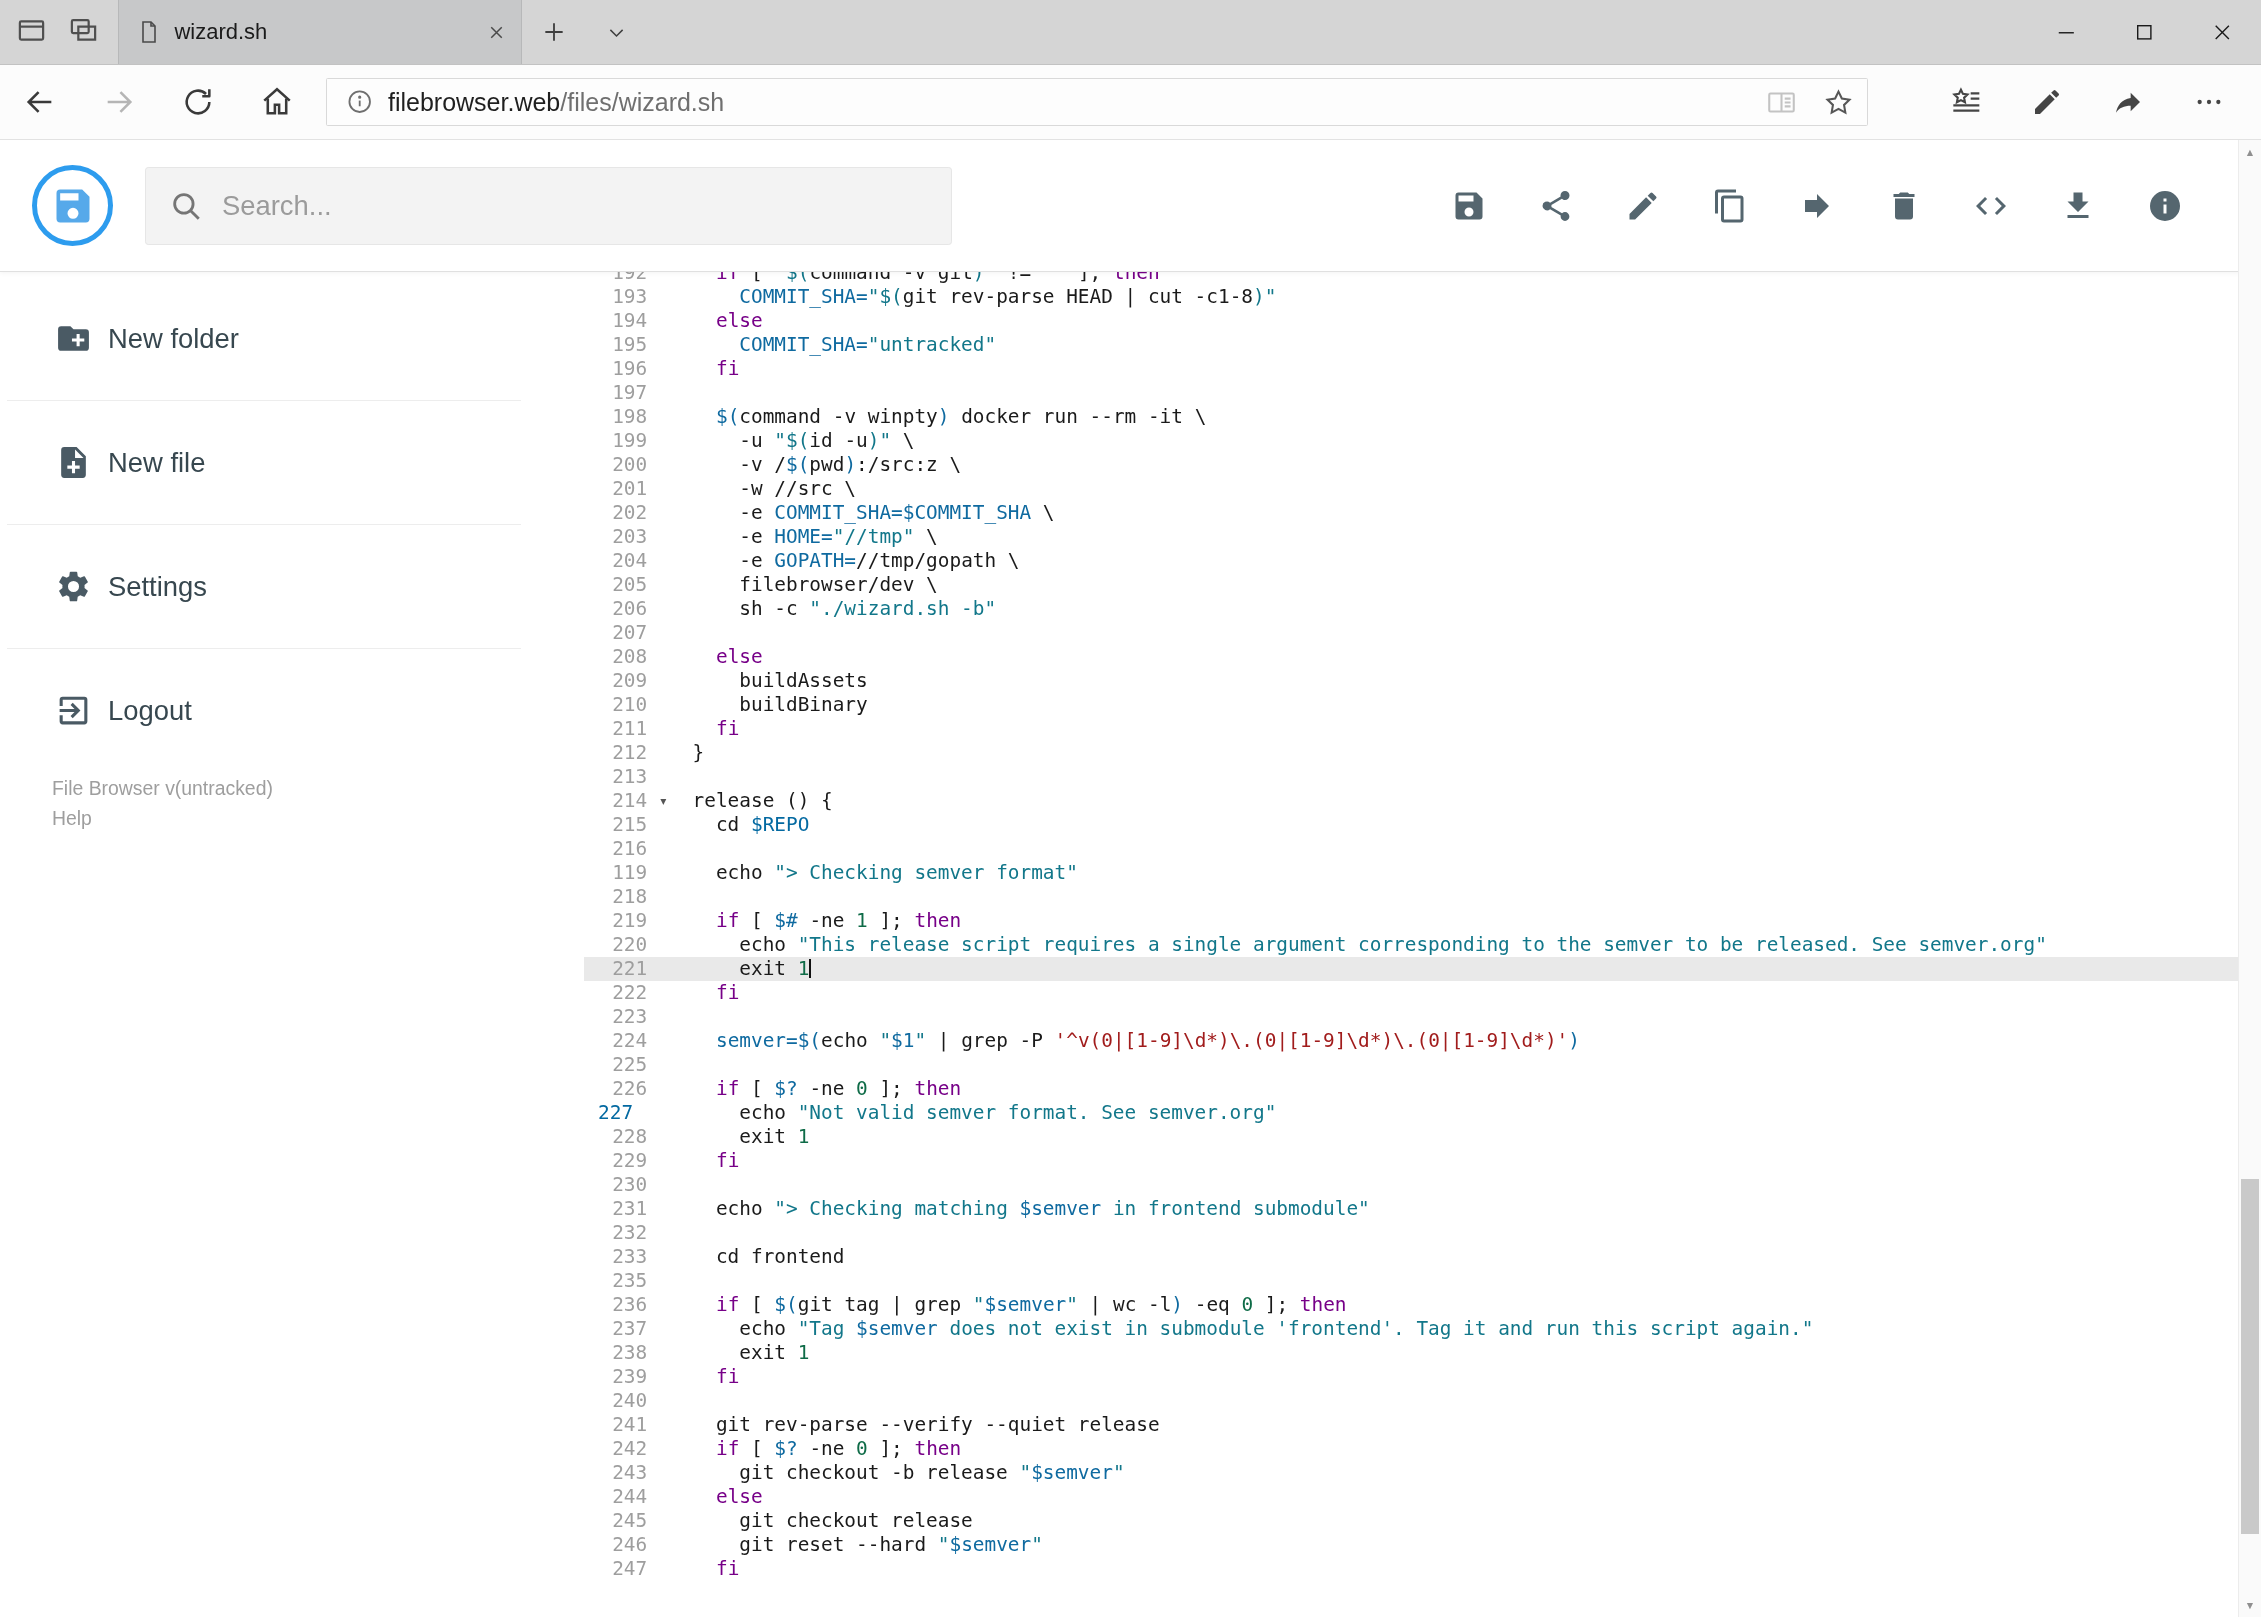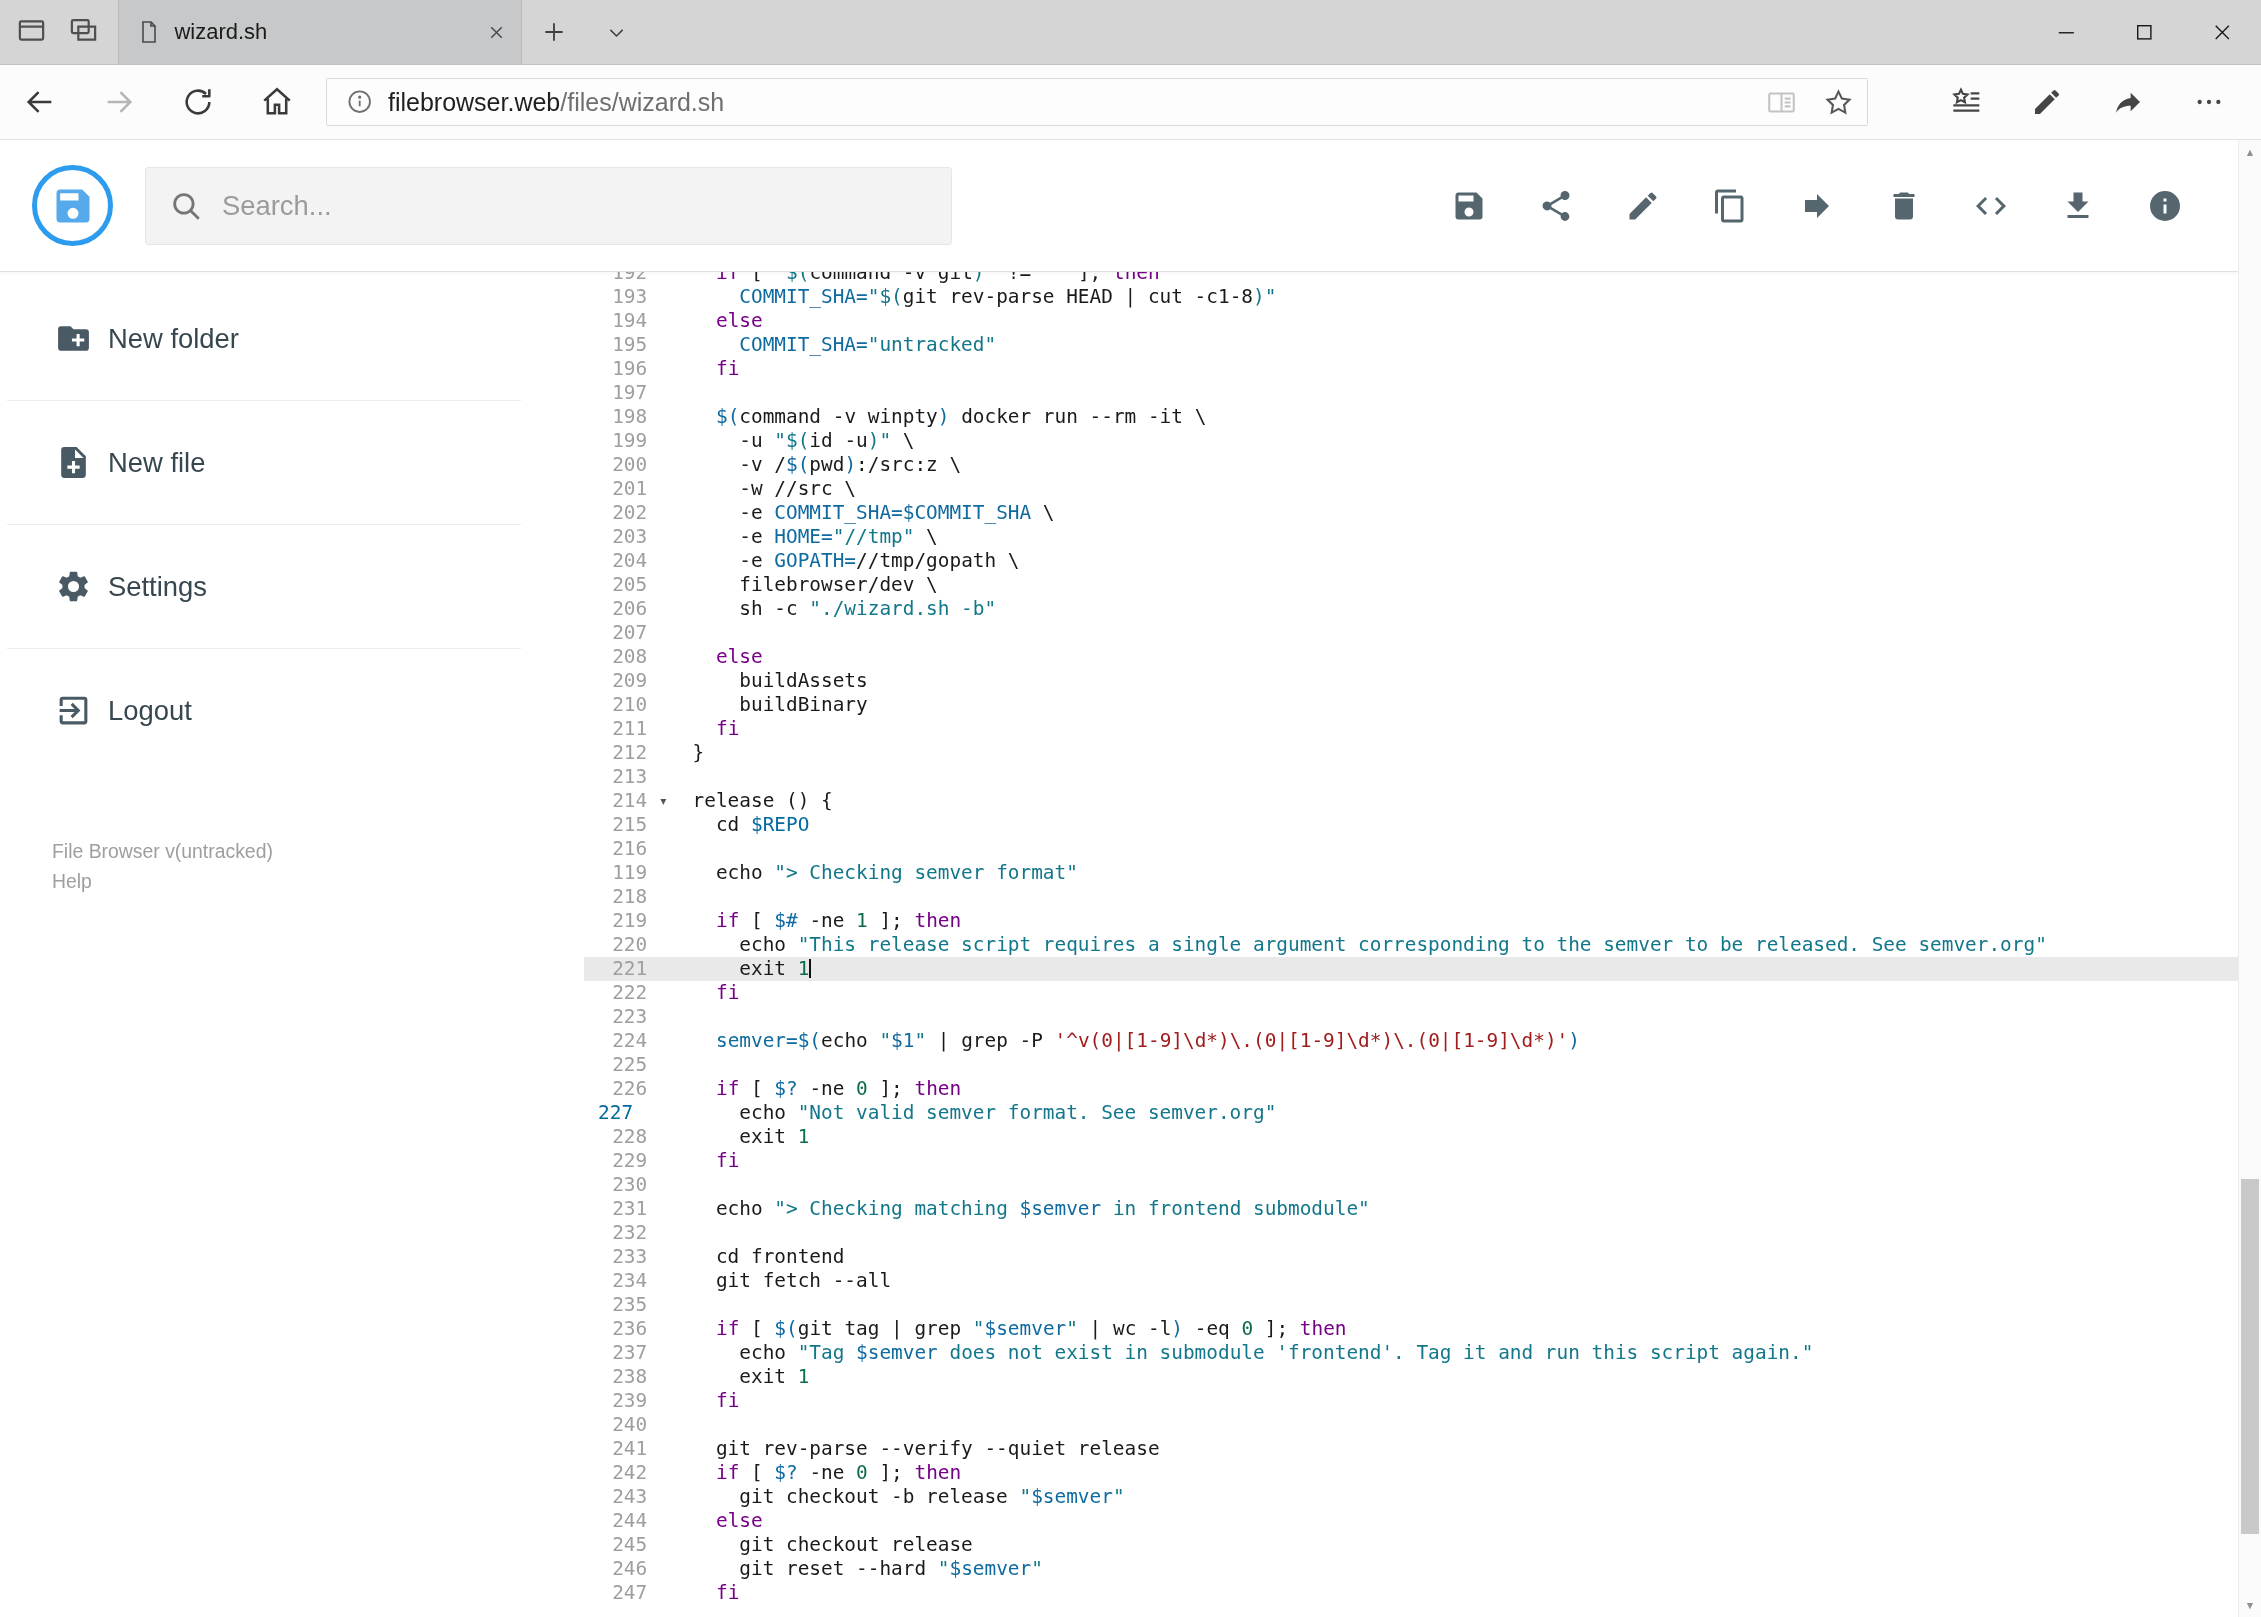--- a/index.html
+++ b/index.html
@@ -60,21 +60,21 @@
   .tool-btn svg { width: 36px; height: 36px; }
 
   
   .content { display:flex; height: 1346px; position:relative; }
 
   .sidebar { width: 584px; flex:none; padding-top: 4.8px; }
   .side-item { height: 124px; display:flex; align-items:center; padding-left: 55px; gap: 16px; position:relative; color:#37474f; }
   .side-item.sep::after { content:""; position:absolute; left: 6.5px; right: 63px; bottom: 0; height:0.8px; background:#ededed; }
   .side-item svg { width: 37px; height: 37px; color:#4a5a64; flex:none; }
   .side-label { font-size: 27.4px; color:#37474f; }
-  .side-footer { margin-top: 63px; padding-left: 52px; font-size: 19.4px; color:#9e9e9e; line-height: 30px; }
+  .side-footer { padding-left: 52px; font-size: 19.4px; color:#9e9e9e; line-height: 30px; }
   .side-footer .help { color:#9e9e9e; }
 
   
   .editor { flex: 1; overflow: hidden; background:#fff; font-family: "DejaVu Sans Mono", monospace; }
   .cm-row { display:flex; height: 24px; line-height: 24px; font-size: 19.4px; white-space: pre; }
   .cm-row.partial { margin-top: -11.3px; }
   .cm-row.active { background: #e9e9e9; }
   .cm-gutter { width: 68px; padding-right: 4.8px; text-align: right; color:#9e9e9e; flex:none; }
   .cm-fold { width: 22.6px; text-align:center; font-size: 15.3px; color:#555; flex:none; }
   .cm-code { padding-left: 18px; flex: 1; }
@@ -344,21 +344,20 @@
         <div class="cm-row"><span class="cm-gutter" style="color: rgb(158, 158, 158);">224</span><span class="cm-fold"></span><span class="cm-code"><span class="cm-t" style="color: rgb(26, 26, 26);">  </span><span class="cm-d" style="color: rgb(15, 106, 160);">semver=</span><span class="cm-d" style="color: rgb(15, 106, 160);">$(</span><span class="cm-t" style="color: rgb(26, 26, 26);">echo </span><span class="cm-s" style="color: rgb(18, 119, 138);">"</span><span class="cm-d" style="color: rgb(15, 106, 160);">$1</span><span class="cm-s" style="color: rgb(18, 119, 138);">"</span><span class="cm-t" style="color: rgb(26, 26, 26);"> | grep -P </span><span class="cm-r" style="color: rgb(161, 28, 28);">'^v(0|[1-9]\d*)\.(0|[1-9]\d*)\.(0|[1-9]\d*)'</span><span class="cm-d" style="color: rgb(15, 106, 160);">)</span></span></div>
         <div class="cm-row"><span class="cm-gutter" style="color: rgb(158, 158, 158);">225</span><span class="cm-fold"></span><span class="cm-code"></span></div>
         <div class="cm-row"><span class="cm-gutter" style="color: rgb(158, 158, 158);">226</span><span class="cm-fold"></span><span class="cm-code"><span class="cm-t" style="color: rgb(26, 26, 26);">  </span><span class="cm-k" style="color: rgb(119, 0, 136);">if</span><span class="cm-t" style="color: rgb(26, 26, 26);"> [ </span><span class="cm-d" style="color: rgb(15, 106, 160);">$?</span><span class="cm-t" style="color: rgb(26, 26, 26);"> -ne </span><span class="cm-n" style="color: rgb(14, 107, 71);">0</span><span class="cm-t" style="color: rgb(26, 26, 26);"> ]; </span><span class="cm-k" style="color: rgb(119, 0, 136);">then</span></span></div>
         <div class="cm-row"><span class="cm-gutter" style="color: #0369a1; text-align: center;">227</span><span class="cm-fold"></span><span class="cm-code"><span class="cm-t" style="color: rgb(26, 26, 26);">    echo </span><span class="cm-s" style="color: rgb(18, 119, 138);">"Not valid semver format. See semver.org"</span></span></div>
         <div class="cm-row"><span class="cm-gutter" style="color: rgb(158, 158, 158);">228</span><span class="cm-fold"></span><span class="cm-code"><span class="cm-t" style="color: rgb(26, 26, 26);">    exit </span><span class="cm-n" style="color: rgb(14, 107, 71);">1</span></span></div>
         <div class="cm-row"><span class="cm-gutter" style="color: rgb(158, 158, 158);">229</span><span class="cm-fold"></span><span class="cm-code"><span class="cm-t" style="color: rgb(26, 26, 26);">  </span><span class="cm-k" style="color: rgb(119, 0, 136);">fi</span></span></div>
         <div class="cm-row"><span class="cm-gutter" style="color: rgb(158, 158, 158);">230</span><span class="cm-fold"></span><span class="cm-code"></span></div>
         <div class="cm-row"><span class="cm-gutter" style="color: rgb(158, 158, 158);">231</span><span class="cm-fold"></span><span class="cm-code"><span class="cm-t" style="color: rgb(26, 26, 26);">  echo </span><span class="cm-s" style="color: rgb(18, 119, 138);">"&gt; Checking matching </span><span class="cm-d" style="color: rgb(15, 106, 160);">$semver</span><span class="cm-s" style="color: rgb(18, 119, 138);"> in frontend submodule"</span></span></div>
         <div class="cm-row"><span class="cm-gutter" style="color: rgb(158, 158, 158);">232</span><span class="cm-fold"></span><span class="cm-code"></span></div>
         <div class="cm-row"><span class="cm-gutter" style="color: rgb(158, 158, 158);">233</span><span class="cm-fold"></span><span class="cm-code"><span class="cm-t" style="color: rgb(26, 26, 26);">  cd frontend</span></span></div>
-        <div class="cm-row"><span class="cm-gutter" style="color: rgb(158, 158, 158);">234</span><span class="cm-fold"></span><span class="cm-code"><span class="cm-t" style="color: rgb(26, 26, 26);">  git fetch --all</span></span></div>
         <div class="cm-row"><span class="cm-gutter" style="color: rgb(158, 158, 158);">235</span><span class="cm-fold"></span><span class="cm-code"></span></div>
         <div class="cm-row"><span class="cm-gutter" style="color: rgb(158, 158, 158);">236</span><span class="cm-fold"></span><span class="cm-code"><span class="cm-t" style="color: rgb(26, 26, 26);">  </span><span class="cm-k" style="color: rgb(119, 0, 136);">if</span><span class="cm-t" style="color: rgb(26, 26, 26);"> [ </span><span class="cm-d" style="color: rgb(15, 106, 160);">$(</span><span class="cm-t" style="color: rgb(26, 26, 26);">git tag | grep </span><span class="cm-s" style="color: rgb(18, 119, 138);">"</span><span class="cm-d" style="color: rgb(15, 106, 160);">$semver</span><span class="cm-s" style="color: rgb(18, 119, 138);">"</span><span class="cm-t" style="color: rgb(26, 26, 26);"> | wc -l</span><span class="cm-d" style="color: rgb(15, 106, 160);">)</span><span class="cm-t" style="color: rgb(26, 26, 26);"> -eq </span><span class="cm-n" style="color: rgb(14, 107, 71);">0</span><span class="cm-t" style="color: rgb(26, 26, 26);"> ]; </span><span class="cm-k" style="color: rgb(119, 0, 136);">then</span></span></div>
         <div class="cm-row"><span class="cm-gutter" style="color: rgb(158, 158, 158);">237</span><span class="cm-fold"></span><span class="cm-code"><span class="cm-t" style="color: rgb(26, 26, 26);">    echo </span><span class="cm-s" style="color: rgb(18, 119, 138);">"Tag </span><span class="cm-d" style="color: rgb(15, 106, 160);">$semver</span><span class="cm-s" style="color: rgb(18, 119, 138);"> does not exist in submodule 'frontend'. Tag it and run this script again."</span></span></div>
         <div class="cm-row"><span class="cm-gutter" style="color: rgb(158, 158, 158); text-align: right;">238</span><span class="cm-fold"></span><span class="cm-code"><span class="cm-t" style="color: rgb(26, 26, 26);">    exit </span><span class="cm-n" style="color: rgb(14, 107, 71);">1</span></span></div>
         <div class="cm-row"><span class="cm-gutter" style="color: rgb(158, 158, 158);">239</span><span class="cm-fold"></span><span class="cm-code"><span class="cm-t" style="color: rgb(26, 26, 26);">  </span><span class="cm-k" style="color: rgb(119, 0, 136);">fi</span></span></div>
         <div class="cm-row"><span class="cm-gutter" style="color: rgb(158, 158, 158);">240</span><span class="cm-fold"></span><span class="cm-code"></span></div>
         <div class="cm-row"><span class="cm-gutter" style="color: rgb(158, 158, 158);">241</span><span class="cm-fold"></span><span class="cm-code"><span class="cm-t" style="color: rgb(26, 26, 26);">  git rev-parse --verify --quiet release</span></span></div>
         <div class="cm-row"><span class="cm-gutter" style="color: rgb(158, 158, 158);">242</span><span class="cm-fold"></span><span class="cm-code"><span class="cm-t" style="color: rgb(26, 26, 26);">  </span><span class="cm-k" style="color: rgb(119, 0, 136);">if</span><span class="cm-t" style="color: rgb(26, 26, 26);"> [ </span><span class="cm-d" style="color: rgb(15, 106, 160);">$?</span><span class="cm-t" style="color: rgb(26, 26, 26);"> -ne </span><span class="cm-n" style="color: rgb(14, 107, 71);">0</span><span class="cm-t" style="color: rgb(26, 26, 26);"> ]; </span><span class="cm-k" style="color: rgb(119, 0, 136);">then</span></span></div>
         <div class="cm-row"><span class="cm-gutter" style="color: rgb(158, 158, 158);">243</span><span class="cm-fold"></span><span class="cm-code"><span class="cm-t" style="color: rgb(26, 26, 26);">    git checkout -b release </span><span class="cm-s" style="color: rgb(18, 119, 138);">"</span><span class="cm-d" style="color: rgb(15, 106, 160);">$semver</span><span class="cm-s" style="color: rgb(18, 119, 138);">"</span></span></div>
         <div class="cm-row"><span class="cm-gutter" style="color: rgb(158, 158, 158);">244</span><span class="cm-fold"></span><span class="cm-code"><span class="cm-t" style="color: rgb(26, 26, 26);">  </span><span class="cm-k" style="color: rgb(119, 0, 136);">else</span></span></div>

